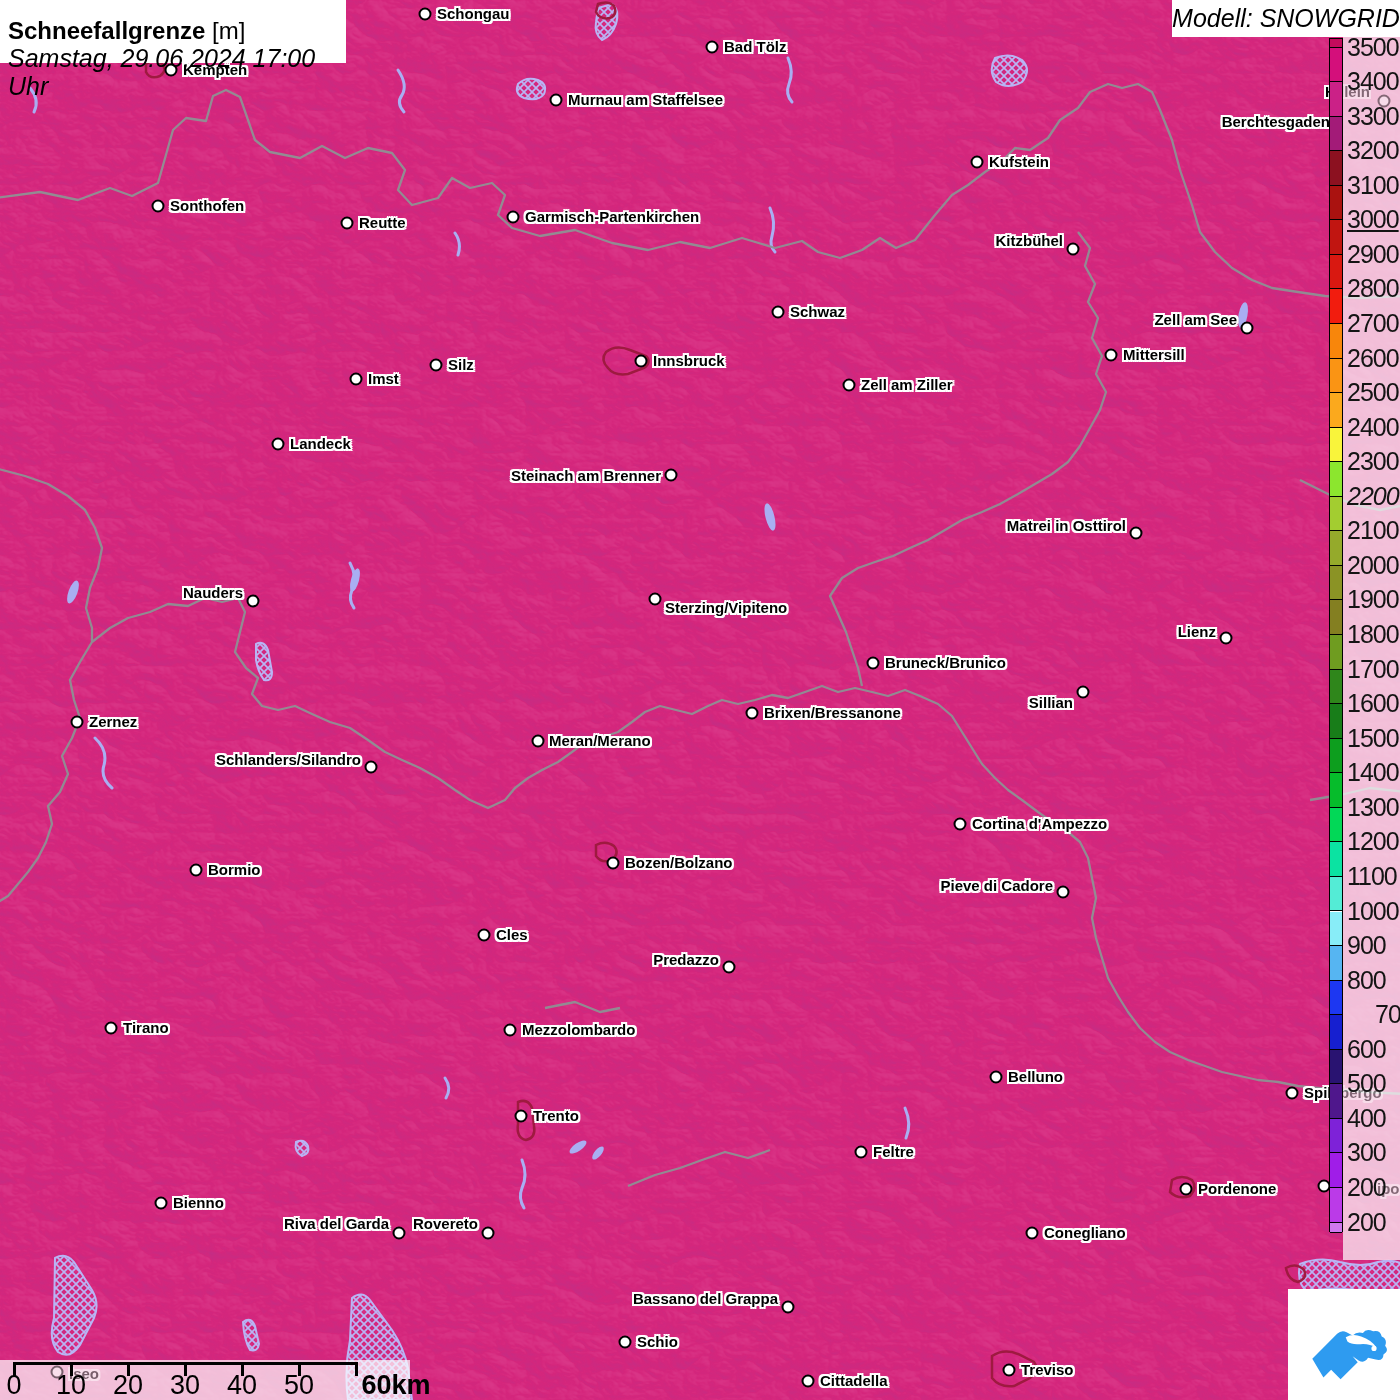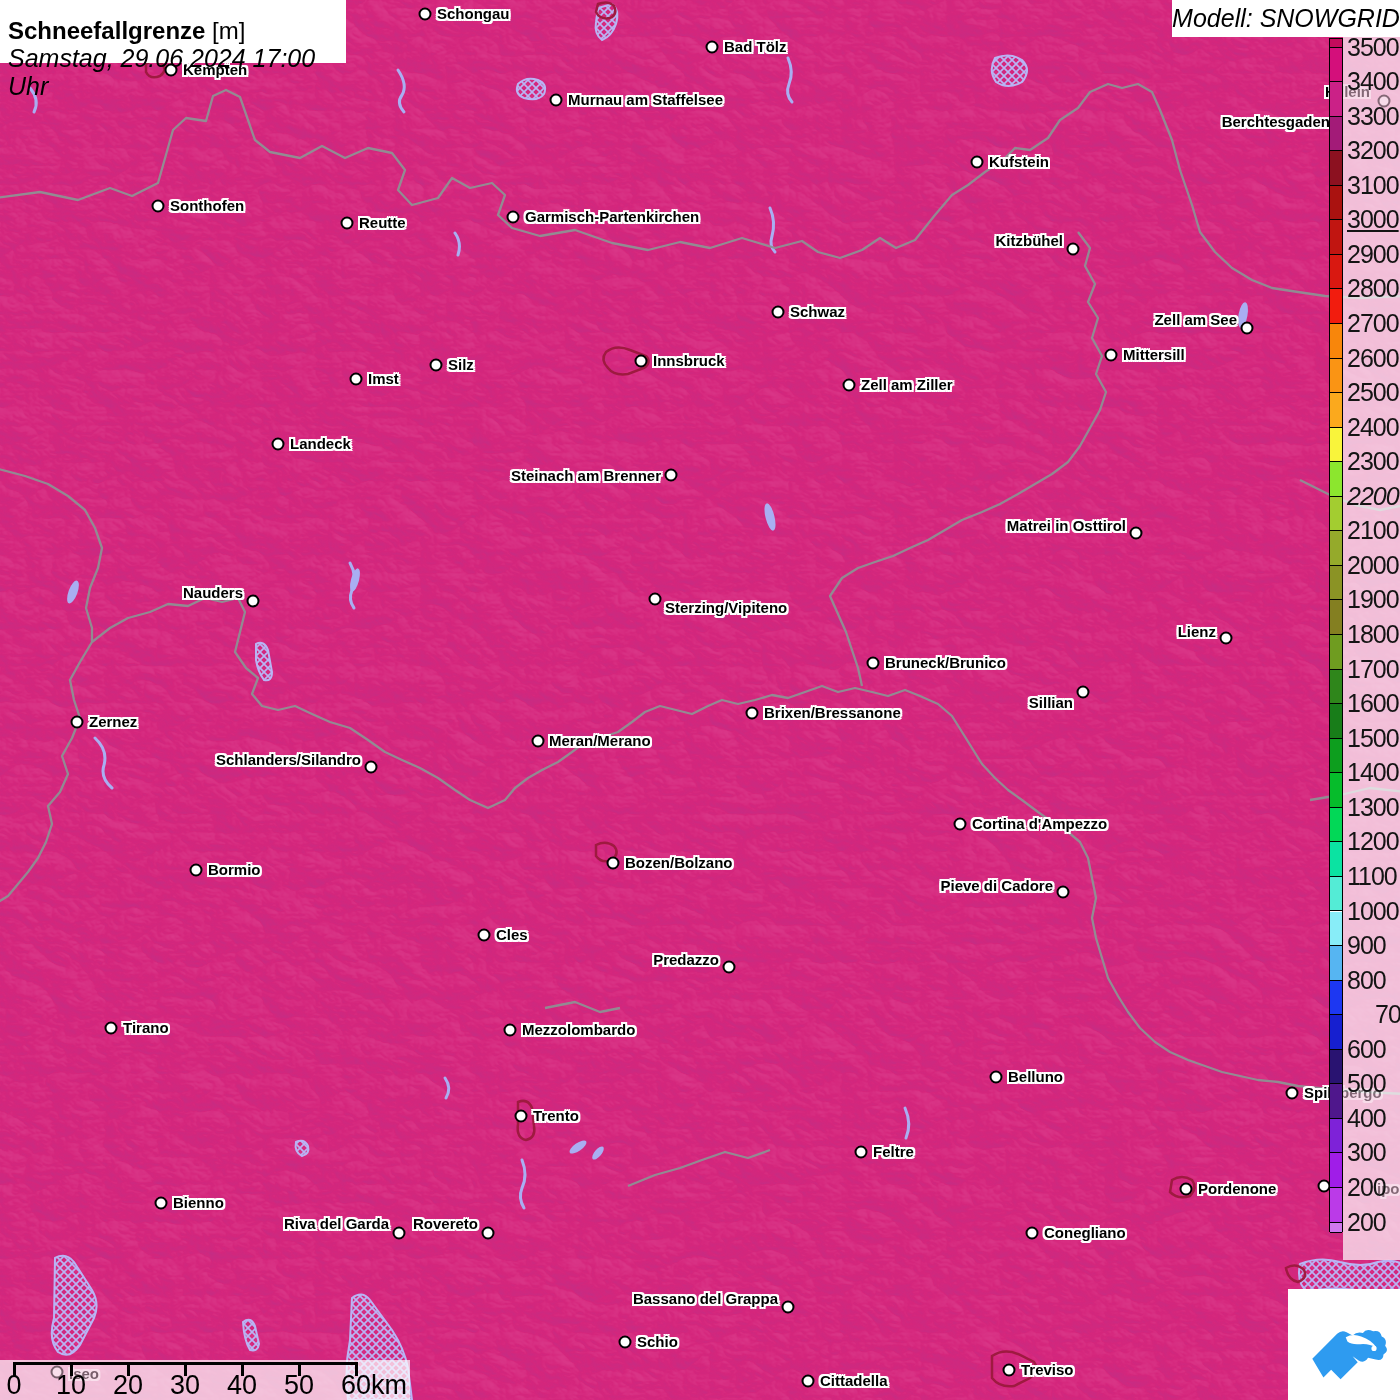--- a/index.html
+++ b/index.html
@@ -343,21 +343,21 @@
       <div class="rule-label" style="left: 71px;">10</div>
       <div class="rule-tick" style="left: 126.5px;"></div>
       <div class="rule-label" style="left: 128px;">20</div>
       <div class="rule-tick" style="left: 183.5px;"></div>
       <div class="rule-label" style="left: 185px;">30</div>
       <div class="rule-tick" style="left: 240.5px;"></div>
       <div class="rule-label" style="left: 242px;">40</div>
       <div class="rule-tick" style="left: 297.5px;"></div>
       <div class="rule-label" style="left: 299px;">50</div>
       <div class="rule-tick" style="left: 354.5px;"></div>
-      <div class="rule-label" style="left: 374px;">60km</div>
+      <div class="rule-label" style="left: 396px; font-weight: bold;">60km</div>
     </div>
 
 
   <div id="partner-box">
     <svg width="86" height="72" viewBox="0 0 100 84">
       <path fill="#2e9bf0" d="M13 58 L42 29 Q47 24 53 27 L60 31 Q65 26 72 28 Q76 22 84 26 Q92 24 94 32 Q101 35 98 43 Q103 49 96 53 Q96 61 87 59 L78 57 Q74 64 67 60 L60 55 L66 62 L46 82 L35 71 L26 80 Z"></path>
       <path fill="#ffffff" d="M52 33 Q60 28 70 32 Q82 36 88 45 Q79 40 69 41 Q59 42 54 38 Z"></path>
       <circle fill="#ffffff" cx="85" cy="46" r="3"></circle>
     </svg>
   </div>

